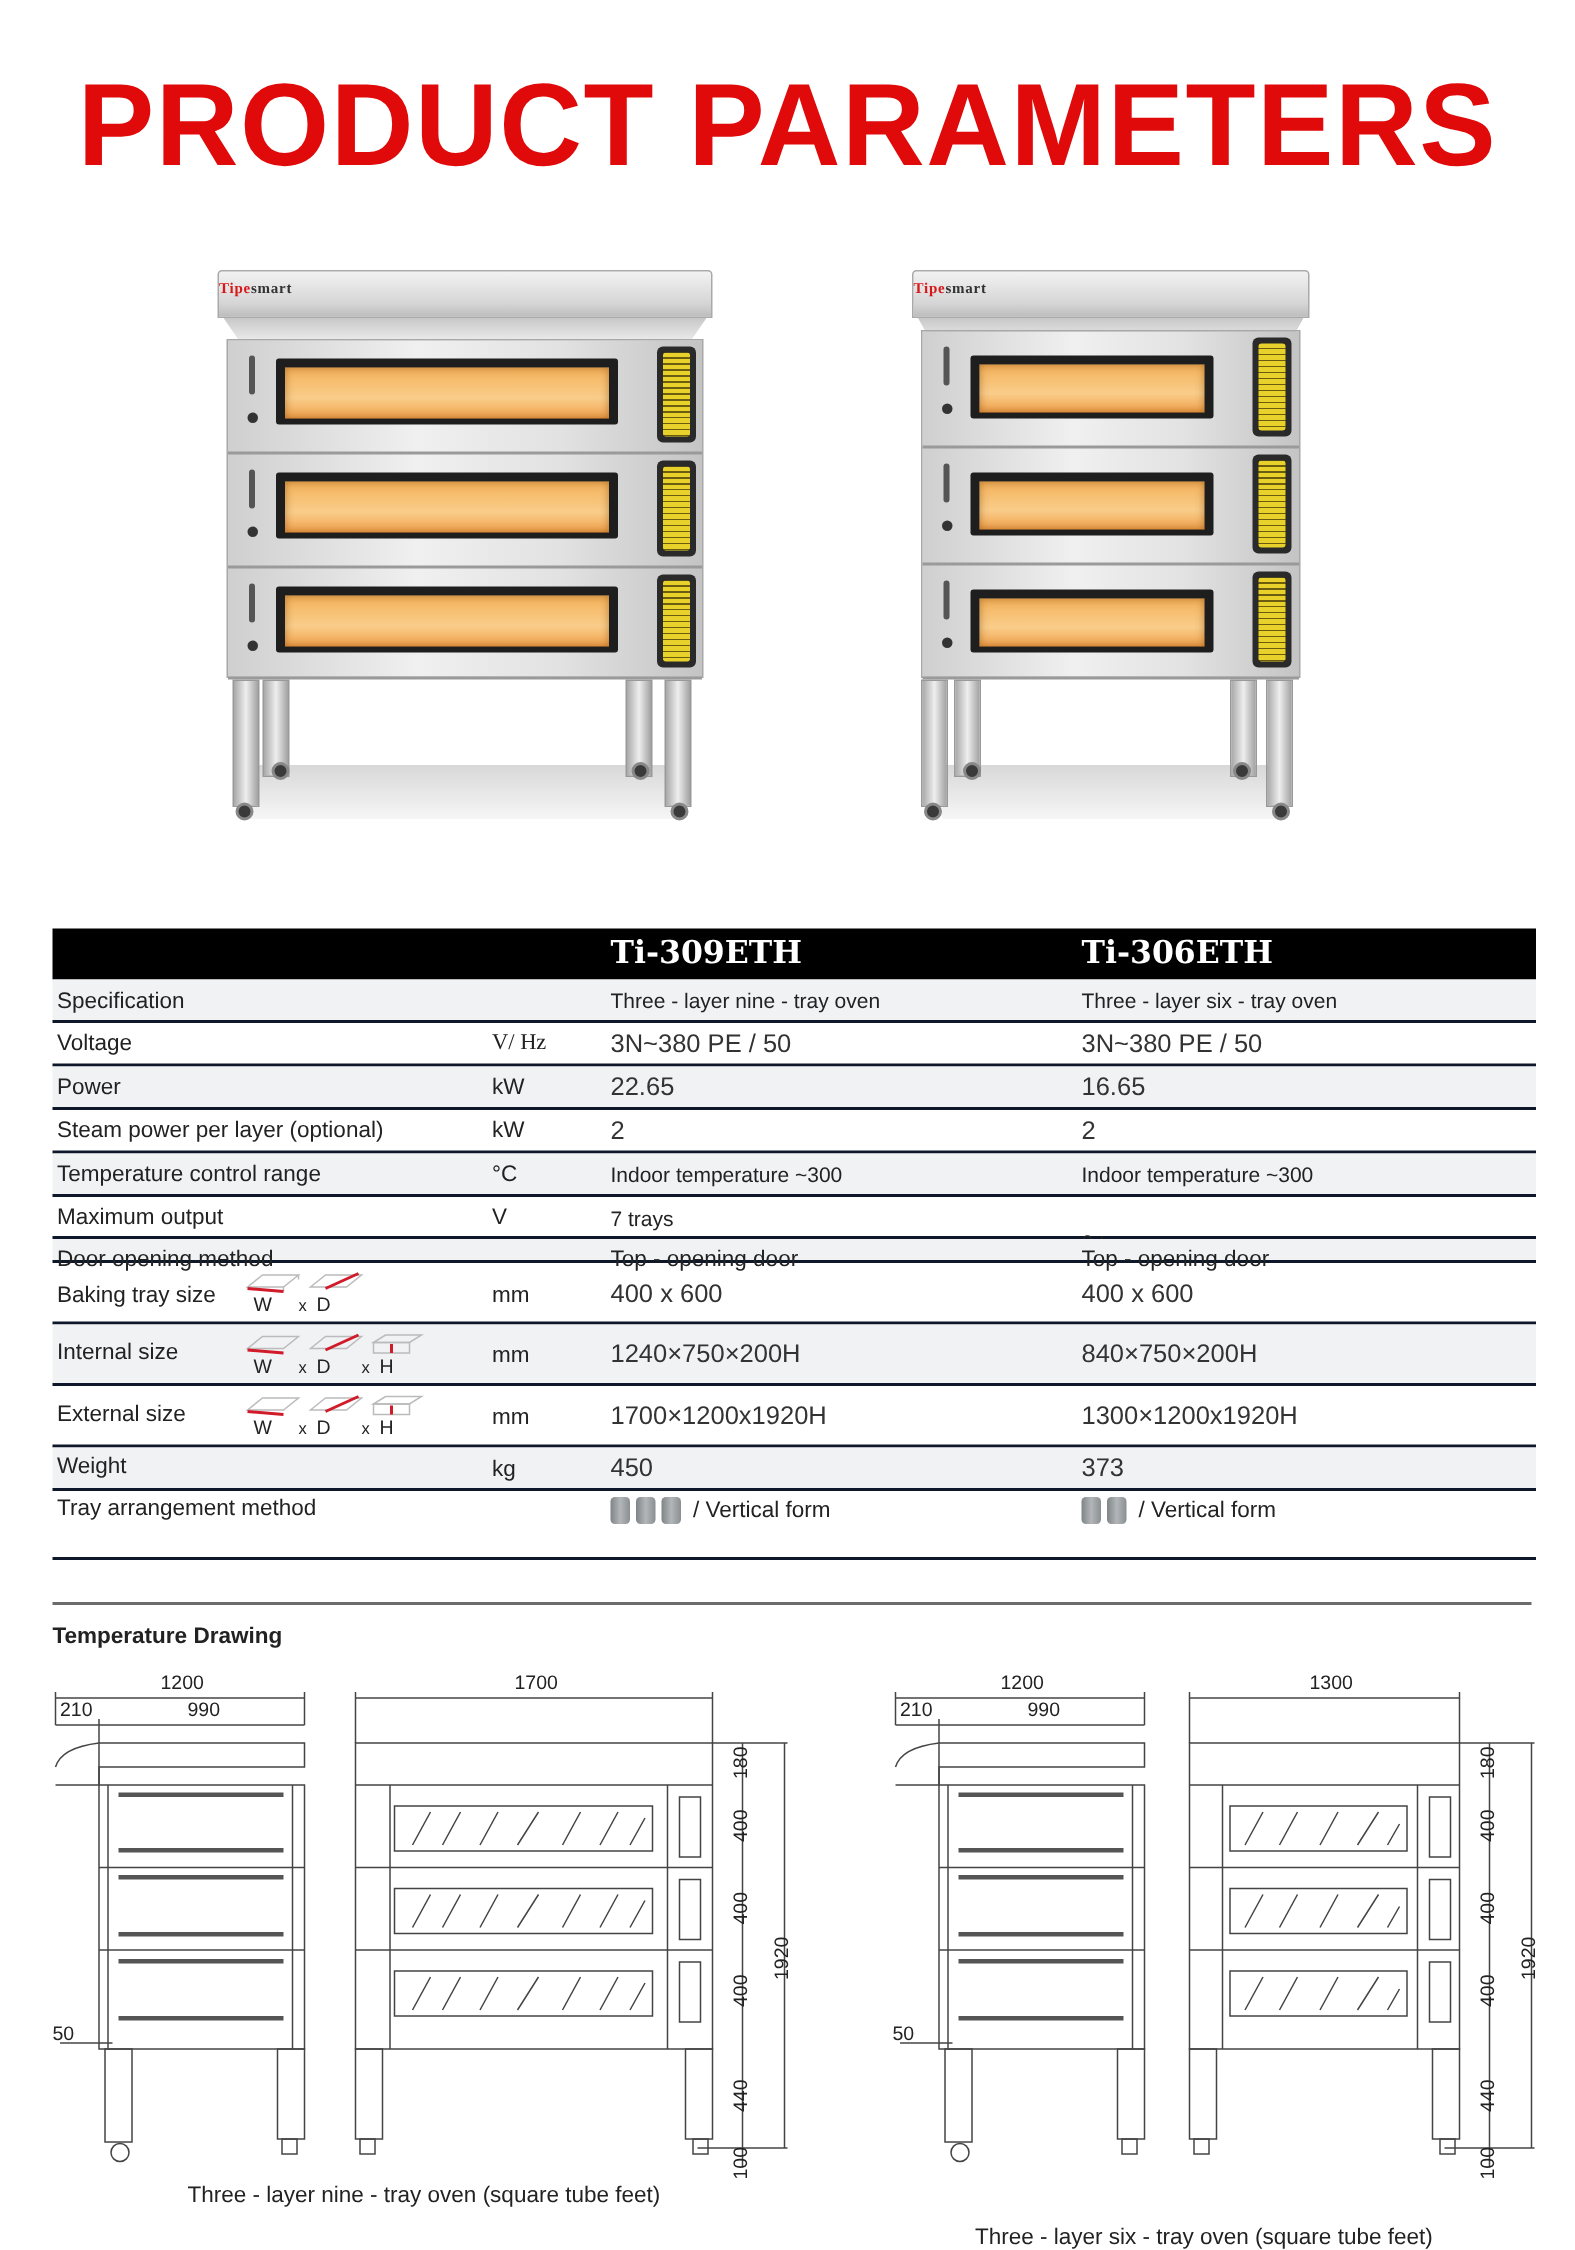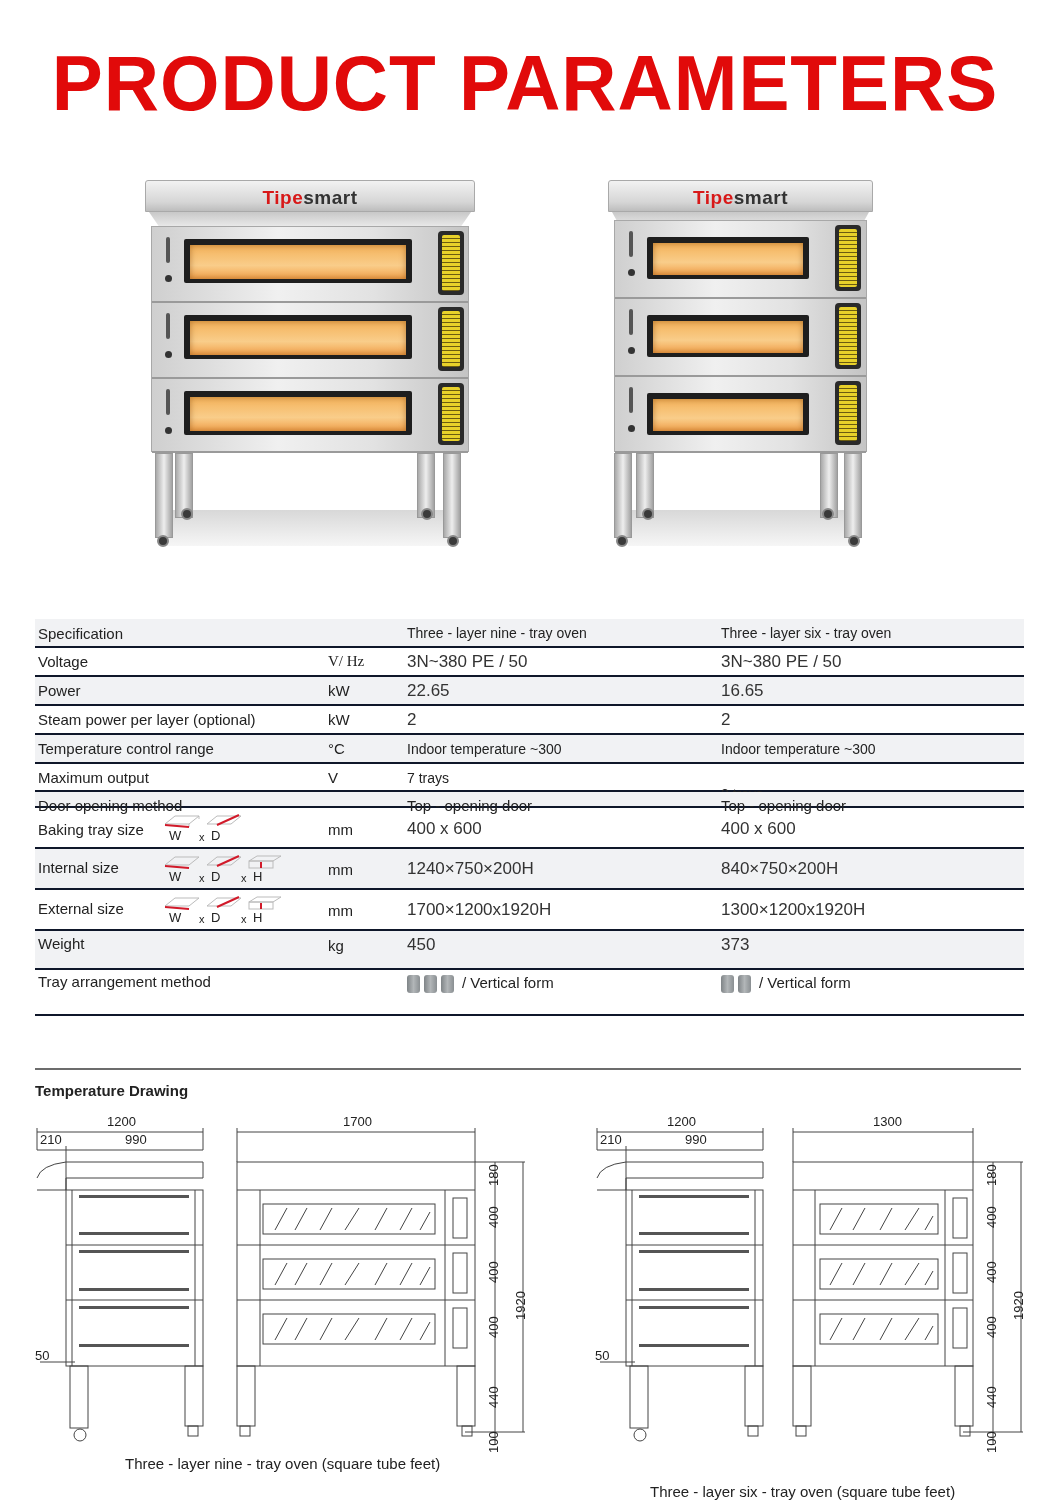--- a/index.html
+++ b/index.html
@@ -18,22 +18,22 @@
     position: absolute; left: 0; top: 0; right: 0; height: 32px;
     background: linear-gradient(#f2f2f2, #d6d6d6 70%, #bdbdbd);
     border: 1px solid #a9a9a9; border-radius: 3px 3px 0 0;
   }
   .oven .hood-skirt {
     position: absolute; left: 4px; right: 4px; top: 32px; height: 14px;
     background: linear-gradient(#c8c8c8, #e8e8e8);
     clip-path: polygon(0 0, 100% 0, 97% 100%, 3% 100%);
   }
   .oven .brand {
-    position: absolute; top: 6px; left: 0; right: 0; text-align: center;
-    font-weight: bold; font-size: 19px; color: #333; letter-spacing: 0.5px;
+    position: absolute; top: 6px; left: 0; right: 0; text-align: left;
+    font-weight: bold; font-size: 10px; color: #333; letter-spacing: 0.5px; font-family: Liberation Serif, serif;
   }
   .oven .brand .red { color: #d81818; }
   .oven .body {
     position: absolute; left: 6px; right: 6px; top: 46px;
     background: linear-gradient(90deg, #cfcfcf, #f0f0f0 40%, #e2e2e2 70%, #c4c4c4);
     border: 1px solid #a8a8a8;
   }
   .oven .deck {
     position: absolute; left: 0; right: 0; border-bottom: 2px solid #9a9a9a;
   }
@@ -198,20 +198,24 @@
   <div class="leg" style="left:28px; top:273px; height:65px;"></div>
   <div class="leg" style="left:212px; top:273px; height:65px;"></div>
   <div class="leg" style="left:236px; top:273px; height:85px;"></div>
   <div class="wheel" style="left:8px; top:355px;"></div>
   <div class="wheel" style="left:34px; top:328px;"></div>
   <div class="wheel" style="left:214px; top:328px;"></div>
   <div class="wheel" style="left:240px; top:355px;"></div>
 </div>
 
 <div class="spec-table">
+  <div class="spec-head">
+    <span class="model" style="left:372px;">Ti-309ETH</span>
+    <span class="model" style="left:686px;">Ti-306ETH</span>
+  </div>
 
   <div class="row alt" style="height:29px;">
     <span class="c-label" style="top:6px;">Specification</span>
     <span class="c-v1 sm" style="top:6px;">Three - layer nine - tray oven</span>
     <span class="c-v2 sm" style="top:6px;">Three - layer six - tray oven</span>
   </div>
   <div class="row" style="height:29px;">
     <span class="c-label" style="top:5px;">Voltage</span>
     <span class="c-unit" style="top:5px;font-family:Liberation Serif, serif;">V/ Hz</span>
     <span class="c-v1 num" style="top:4px;">3N~380 PE / 50</span>
@@ -331,21 +335,21 @@
             <line x1="14" y1="9" x2="14" y2="15" stroke="#d11a2a" stroke-width="2"></line>
           </svg>
         <span class="lbl">H</span>
       </div>
     </div>
     <span class="c-unit" style="top:12px;">mm</span>
     <span class="c-v1 num" style="top:10px;">1700×1200x1920H</span>
     <span class="c-v2 num" style="top:10px;">1300×1200x1920H</span>
   </div>
 
-  <div class="row alt" style="height:39px;">
+  <div class="row alt" style="height:29px;">
     <span class="c-label" style="top:4px;">Weight</span>
     <span class="c-unit" style="top:6px;">kg</span>
     <span class="c-v1 num" style="top:4px;">450</span>
     <span class="c-v2 num" style="top:4px;">373</span>
   </div>
 
   <div class="row" style="height:46px;">
     <span class="c-label" style="top:3px;">Tray arrangement method</span>
     <span class="c-v1" style="top:4px;">
       <span class="trays">

